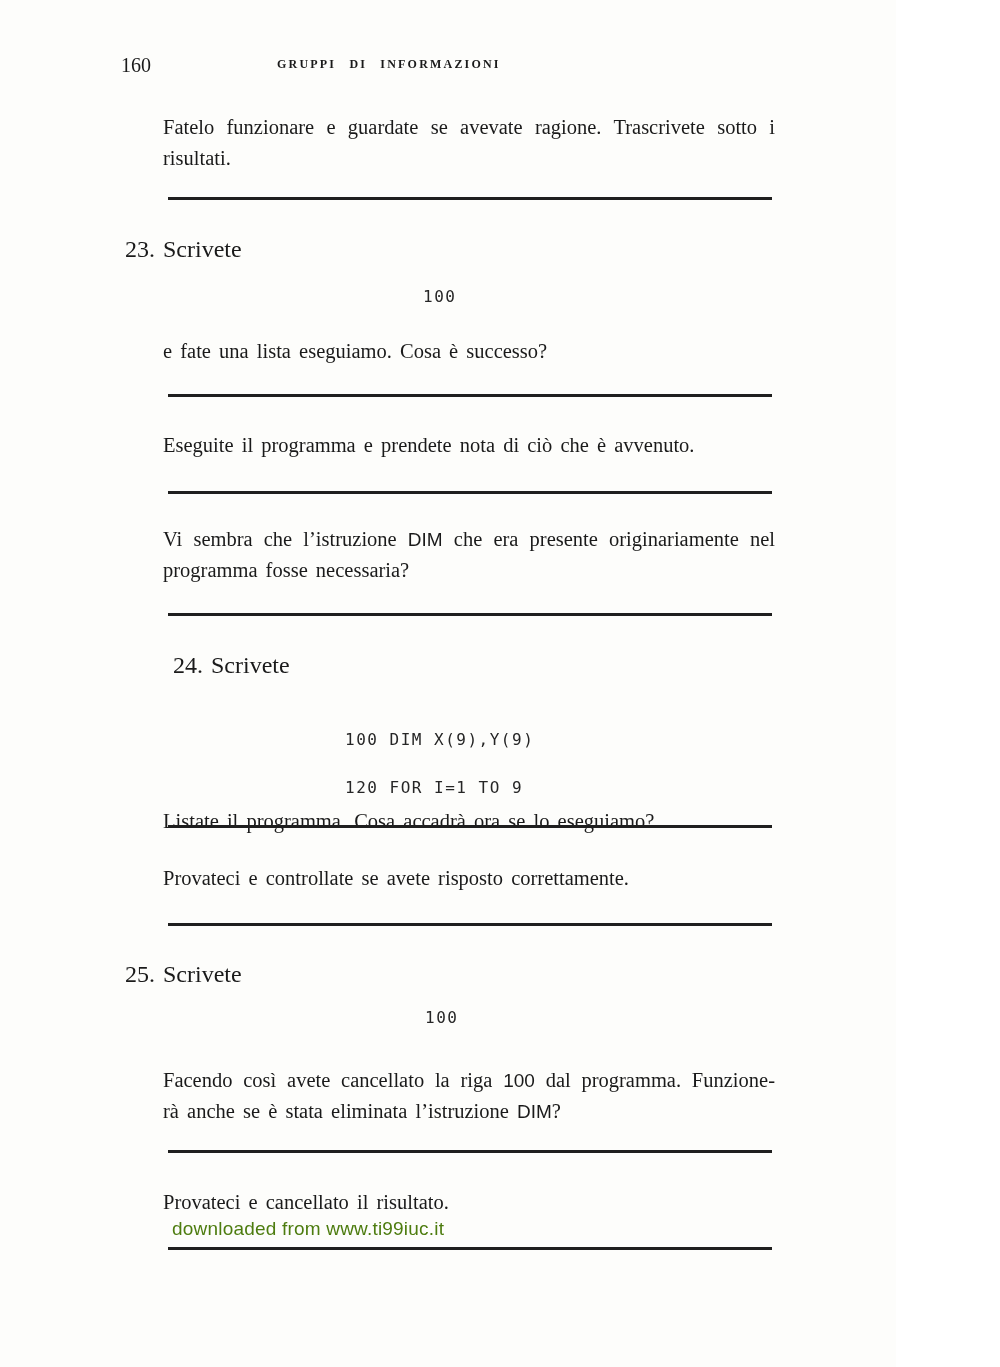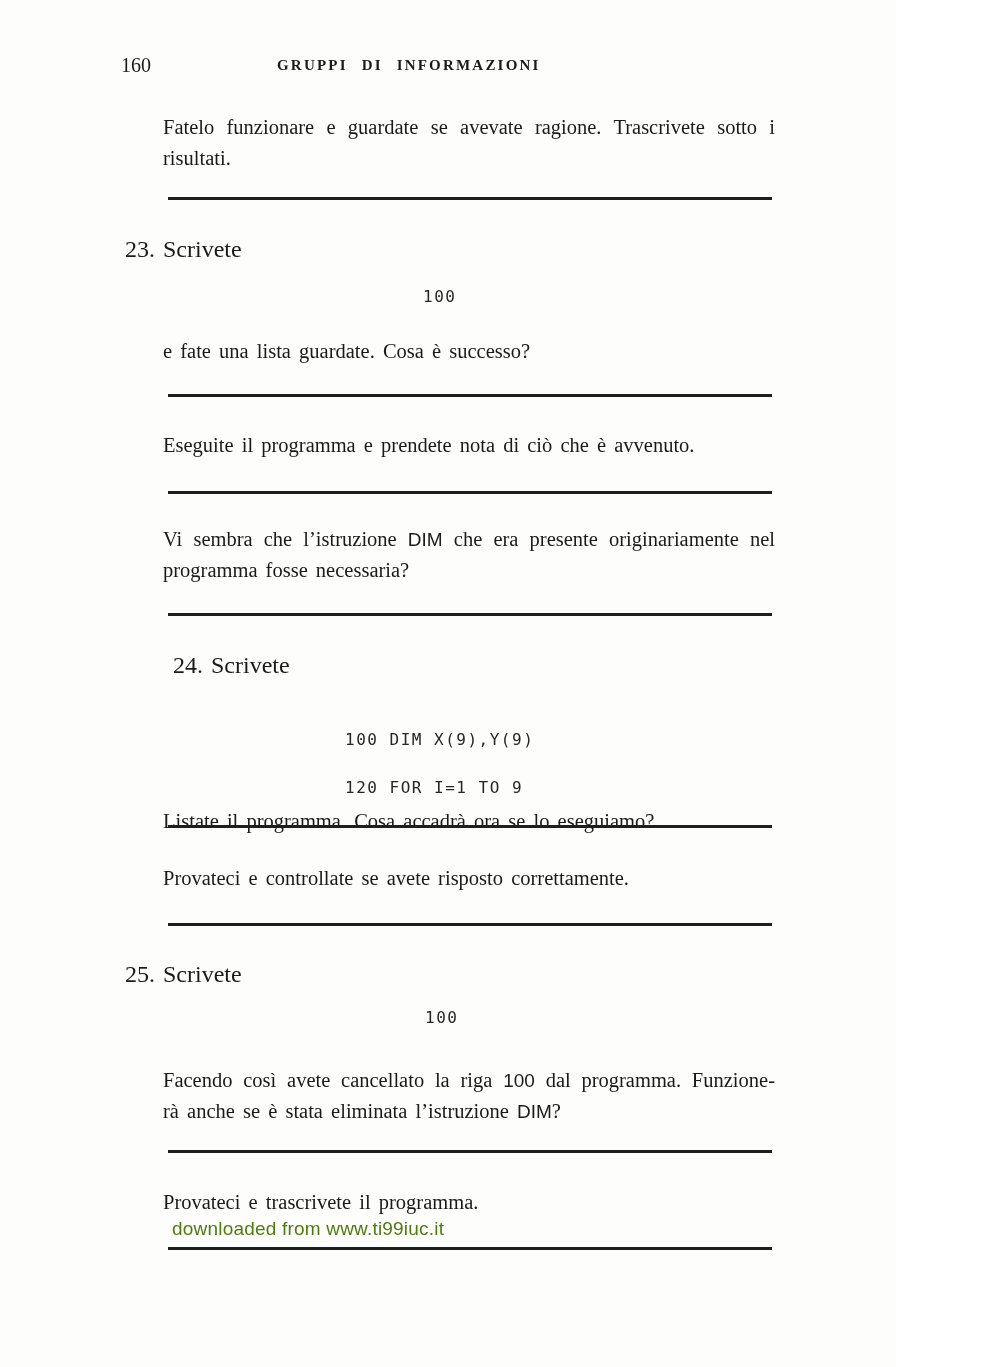--- a/index.html
+++ b/index.html
@@ -17,21 +17,21 @@
   .kw{font-family:"Liberation Sans", sans-serif;font-size:19px;}
   .code{
     font-family:"DejaVu Sans Mono", monospace;
     font-size:16px;letter-spacing:1.5px;line-height:16px;
     color:#262626;white-space:pre;
   }
   .rule{position:absolute;left:168px;width:604px;height:3px;background:#1f1f1f;}
   .item-head{font-size:24px;}
   .inum{display:inline-block;width:38px;}
   #hdr-num{left:121px;top:54px;font-size:20px;}
-  #hdr-head{left:277px;top:57px;font-size:15px;font-weight:bold;letter-spacing:2.2px;word-spacing:8px;}
+  #hdr-head{left:277px;top:57px;font-size:12px;font-weight:bold;letter-spacing:2.2px;word-spacing:8px;}
   #intro{left:163px;top:112px;width:612px;}
   #rule1{top:197px;}
   #q23-head{left:125px;top:236px;}
   #q23-code{left:423px;top:289px;}
   #q23-q1{left:163px;top:336px;}
   #rule2{top:394px;}
   #q23-q2{left:163px;top:430px;}
   #rule3{top:491px;}
   #q23-q3{left:163px;top:524px;width:612px;}
   #rule4{top:613px;}
@@ -63,21 +63,21 @@
   </div>
 
   <div class="rule" id="rule1"></div>
 
   <div class="abs item-head" id="q23-head">
     <span class="inum">23.</span><span>Scrivete</span>
   </div>
 
   <div class="abs code" id="q23-code">100</div>
 
-  <div class="abs serif" id="q23-q1">e fate una lista guardate. Cosa è successo?</div>
+  <div class="abs serif" id="q23-q1">e fate una lista eseguiamo. Cosa è successo?</div>
 
   <div class="rule" id="rule2"></div>
 
   <div class="abs serif" id="q23-q2">Eseguite il programma e prendete nota di ciò che è avvenuto.</div>
 
   <div class="rule" id="rule3"></div>
 
   <div class="abs serif" id="q23-q3">
     <div class="jfull"><span>Vi sembra che l’istruzione </span><span class="kw">DIM</span><span> che era presente originariamente nel</span></div>
     <div>programma fosse necessaria?</div>
@@ -108,19 +108,19 @@
 
   <div class="abs code" id="q25-code">100</div>
 
   <div class="abs serif" id="q25-q1">
     <div class="jfull"><span>Facendo così avete cancellato la riga </span><span class="kw">100</span><span> dal programma. Funzione-</span></div>
     <div><span>rà anche se è stata eliminata l’istruzione </span><span class="kw">DIM</span><span>?</span></div>
   </div>
 
   <div class="rule" id="rule7"></div>
 
-  <div class="abs serif" id="q25-q2">Provateci e trascrivete il programma.</div>
+  <div class="abs serif" id="q25-q2">Provateci e cancellato il risultato.</div>
 
   <div class="abs" id="watermark">downloaded from www.ti99iuc.it</div>
 
   <div class="rule" id="rule8"></div>
 
 </div>
 
 </body></html>

